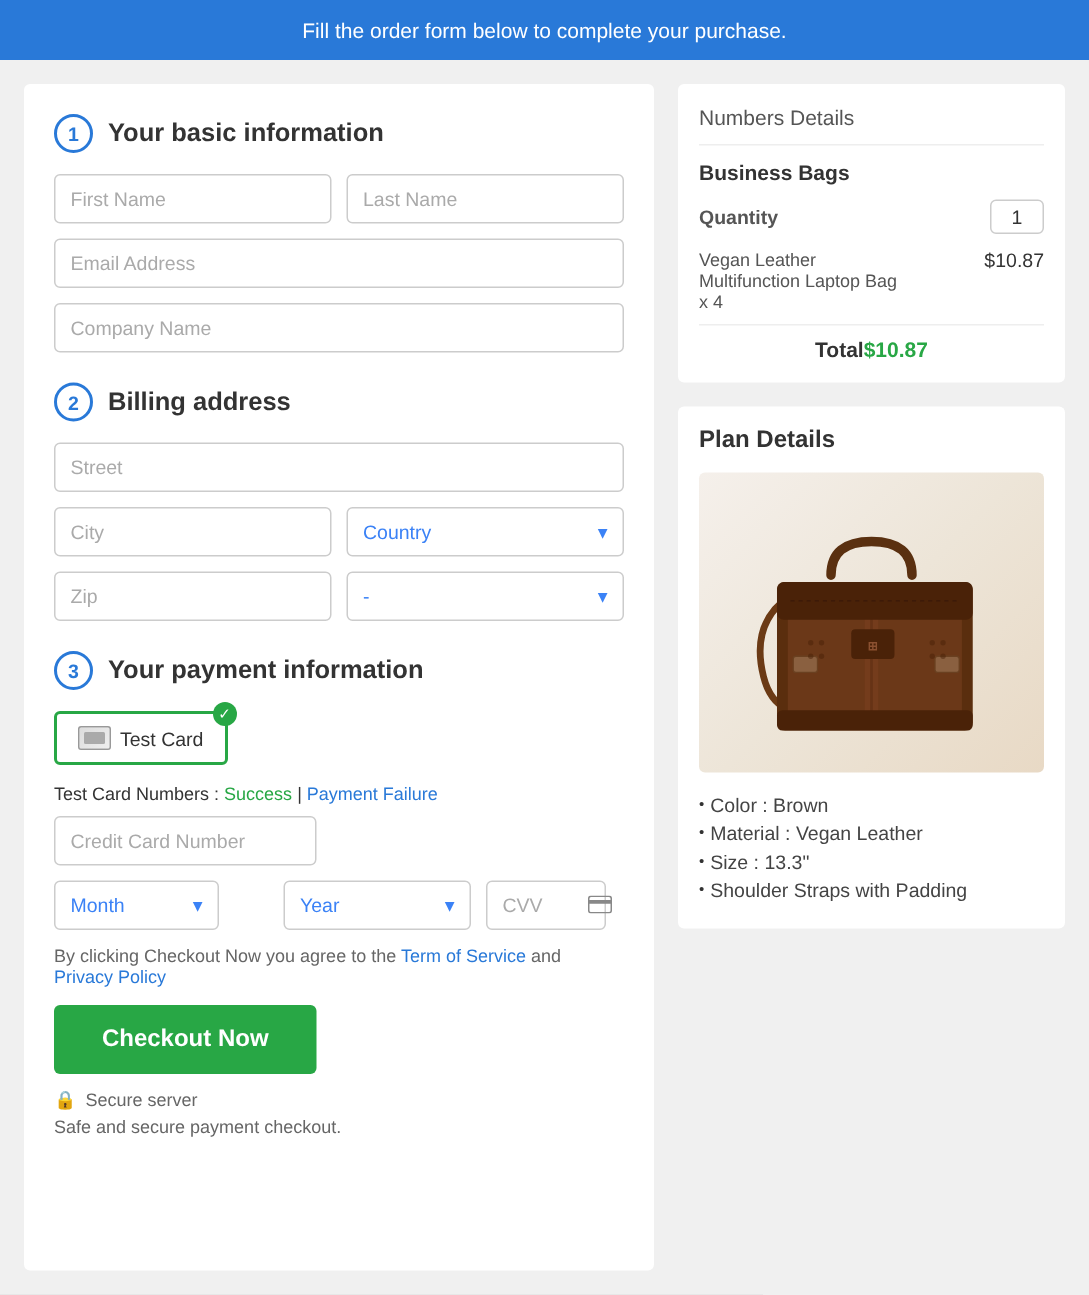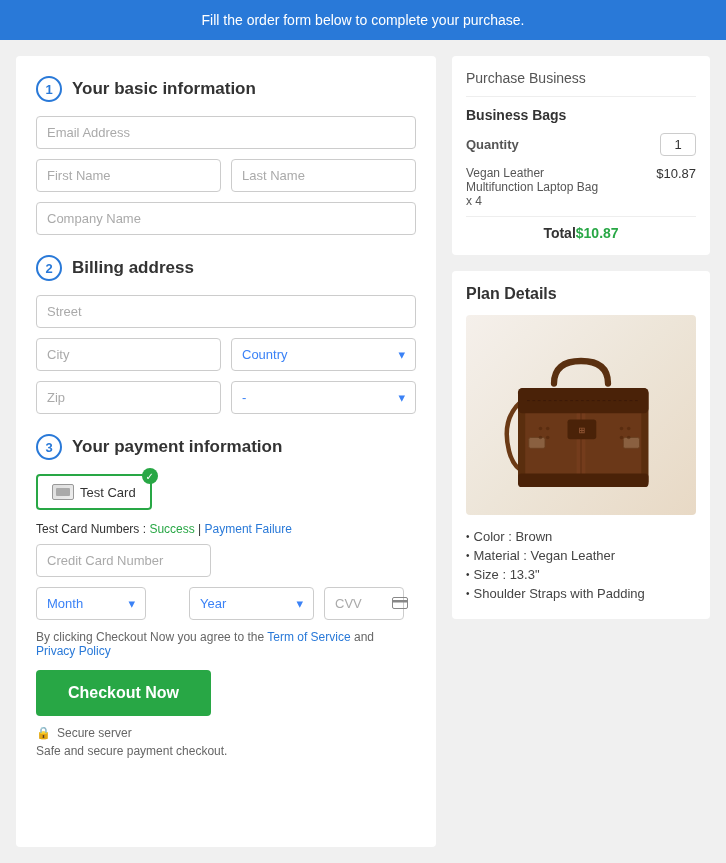--- a/index.html
+++ b/index.html
@@ -361,25 +361,25 @@
 
       <div class="form-section">
         <div class="section-title">
           <div class="step-circle">
             <span>1</span>
           </div>
           <span>Your basic information</span>
         </div>
 
         <div class="form-row">
-          <input type="text" class="full-width" placeholder="Email Address" style="">
-        </div>
-        <div class="form-row">
           <input type="text" class="half-width" placeholder="First Name" style="">
           <input type="text" class="half-width" placeholder="Last Name" style="">
+        </div>
+        <div class="form-row">
+          <input type="text" class="full-width" placeholder="Email Address" style="">
         </div>
         <div class="form-row">
           <input type="text" class="full-width" placeholder="Company Name" style="">
         </div>
       </div>
 
       <div class="form-section">
         <div class="section-title">
           <div class="step-circle">
             <span>2</span>
@@ -468,21 +468,21 @@
           <span class="lock-icon">🔒</span>
           <span>Secure server</span>
         </div>
         <div class="safe-text">Safe and secure payment checkout.</div>
       </div>
     </div>
 
     <div class="right-panel">
 
       <div class="purchase-details">
-        <div class="purchase-details-title">Purchase Business</div>
+        <div class="purchase-details-title">Numbers Details</div>
         <div class="product-category">Business Bags</div>
         <div class="quantity-row">
           <span class="quantity-label">Quantity</span>
           <div class="quantity-box">1</div>
         </div>
         <div class="product-row">
           <div class="product-name">Vegan Leather Multifunction Laptop Bag x 4</div>
           <div class="product-price">$10.87</div>
         </div>
         <div class="total-row">

